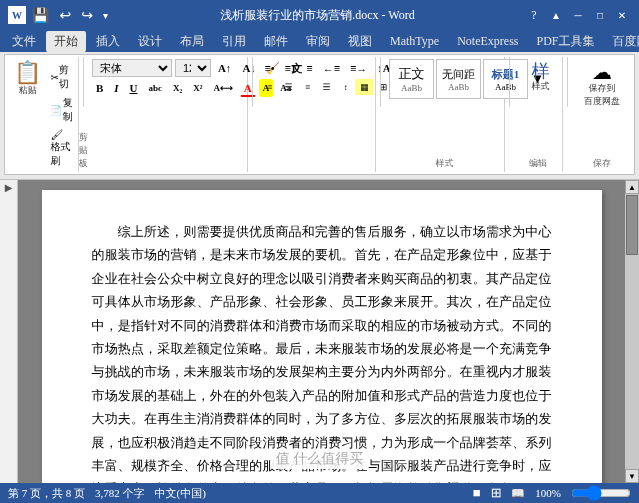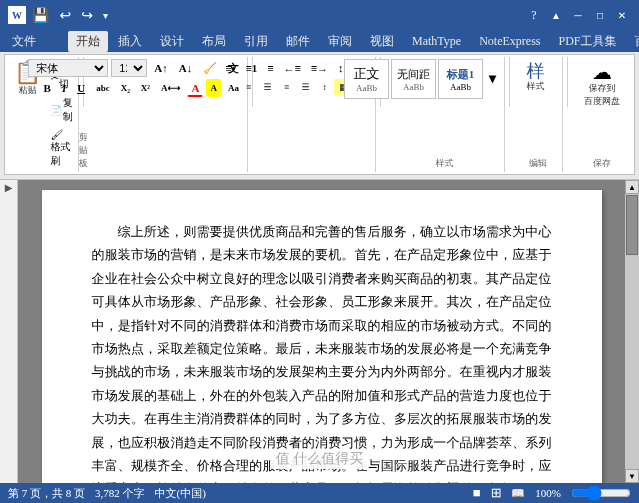--- a/index.html
+++ b/index.html
@@ -58,21 +58,20 @@
     .menu-item {
       color: #e5e5e5;
       font-size: 12px;
       padding: 2px 8px;
       cursor: pointer;
       border-radius: 2px;
       white-space: nowrap;
     }
     .menu-item:hover, .menu-item.active {
       background: #1e4080;
-      margin-left: 22px;
     }
     .menu-item.active {
       background: #e8e8e8;
       color: #333;
     }
 
     
     #ribbon {
       background: #e8e8e8;
       border-bottom: 1px solid #c0c0c0;
@@ -83,21 +82,21 @@
       border: 1px solid #c0c0c0;
       display: flex;
       align-items: stretch;
       min-height: 62px;
       padding: 2px;
       gap: 2px;
     }
     .ribbon-group {
       display: flex;
       flex-direction: column;
-      align-items: flex-end;
+      align-items: flex-start;
       padding: 2px 4px;
       border-right: 1px solid #d0d0d0;
       min-width: 50px;
     }
     .ribbon-group:last-child { border-right: none; }
     .ribbon-group-label {
       font-size: 9px;
       color: #666;
       text-align: center;
       width: 100%;
@@ -322,20 +321,21 @@
   <div id="title-bar">
     <div id="title-left">
       <div class="app-icon">W</div>
       <div style="display:flex;gap:6px;align-items:center;">
         <span class="qa-btn">💾</span>
         <span class="qa-btn">↩</span>
         <span class="qa-btn">↪</span>
         <span class="qa-btn" style="font-size:10px;">▾</span>
       </div>
     </div>
+    <div style="font-size:12px;color:white;">浅析服装行业的市场营销.docx - Word</div>
     <div class="window-controls">
       <div class="win-btn" style="font-size:12px;">?</div>
       <div class="win-btn">▲</div>
       <div class="win-btn">─</div>
       <div class="win-btn">□</div>
       <div class="win-btn">✕</div>
     </div>
   </div>
 
   <div id="menu-bar">

